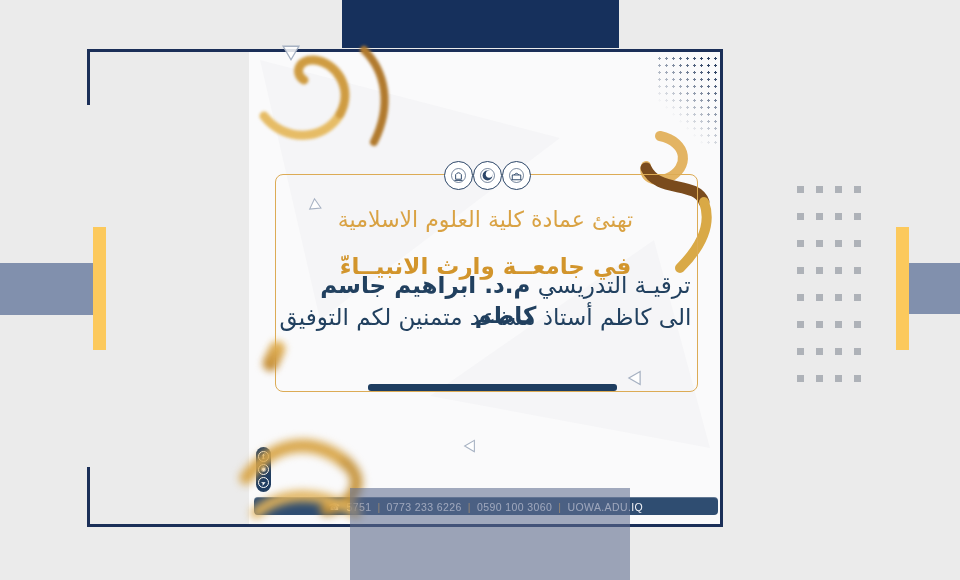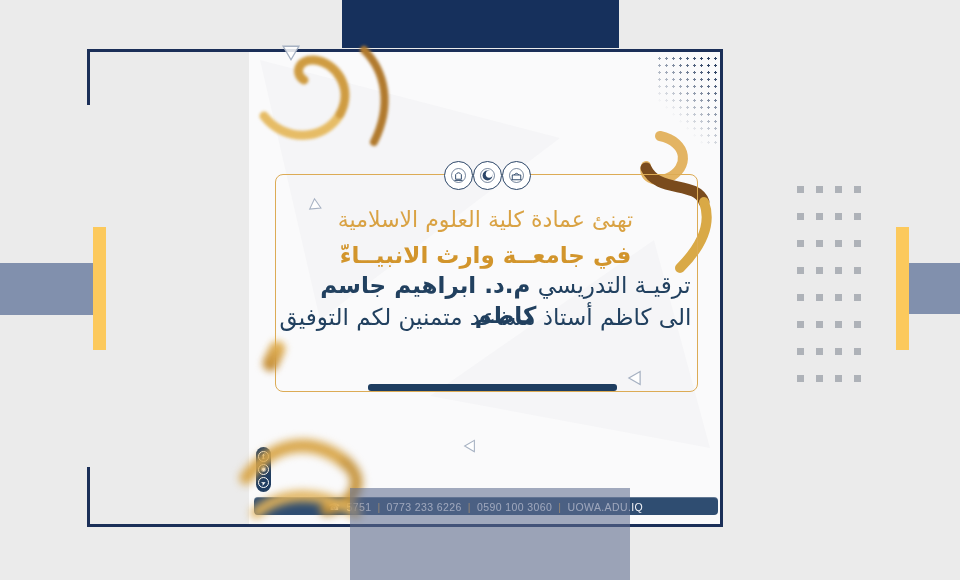--- a/index.html
+++ b/index.html
@@ -50,21 +50,21 @@
   .seal{top:161px;width:29px;height:29px;border-radius:50%;
     background:#fff;border:1.4px solid #2c4668;box-sizing:border-box;
     display:flex;align-items:center;justify-content:center;}
   .seal-1{left:444px;}
   .seal-2{left:473px;}
   .seal-3{left:502px;}
 
   
   .t{width:421px;left:275px;text-align:center;direction:rtl;line-height:30px;}
   .t-gold1{top:205px;font-size:22px;color:#d9a243;}
-  .t-gold2{top:240px;font-size:23px;font-weight:bold;color:#d2952c;}
+  .t-gold2{top:251px;font-size:23px;font-weight:bold;color:#d2952c;}
   .t-navy1{top:270px;font-size:23px;color:#21405f;padding-left:20px;}
   .t-navy1 b{font-weight:bold;}
   .t-navy2{top:302px;font-size:23px;color:#21405f;}
   .underline-bar{left:368px;top:384px;width:249px;height:7px;border-radius:3px;
     background:#1e3d60;}
 
   
   .tri{overflow:visible;}
 
   

